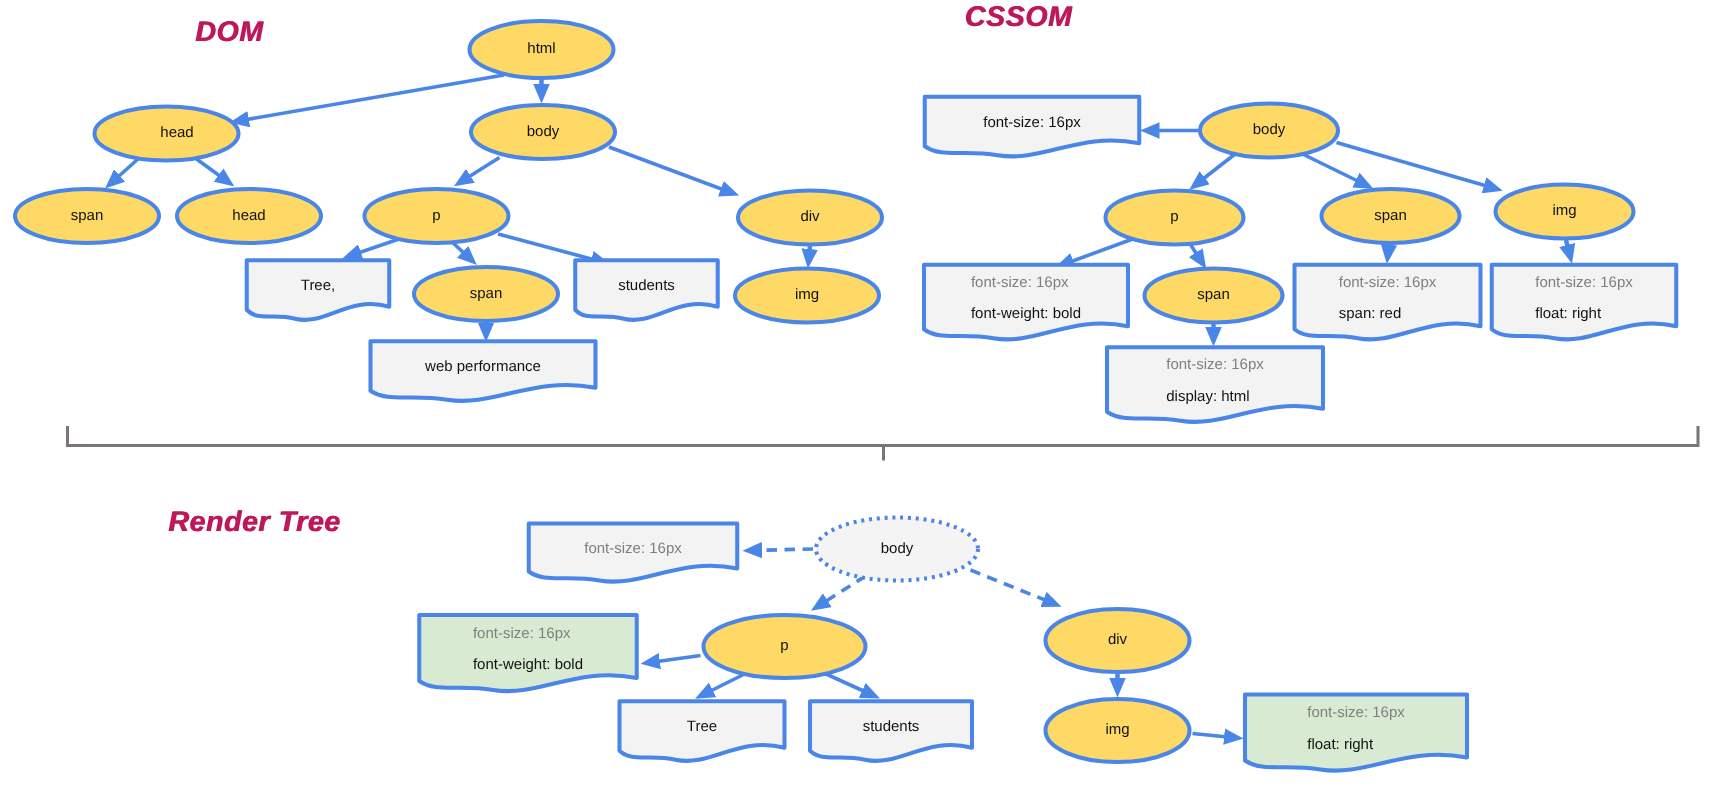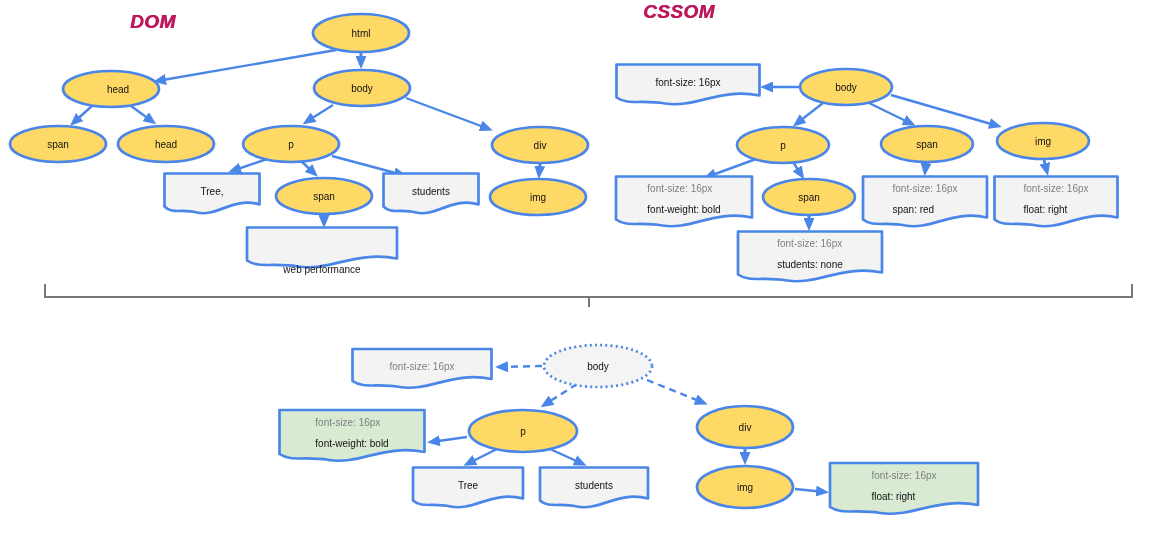--- a/index.html
+++ b/index.html
@@ -102,21 +102,21 @@
       <div class="node-text" style="left: 291px; top: 144px;">p</div>
       <div class="node-text" style="left: 540px; top: 145px;">div</div>
       <div class="node-text" style="left: 324px; top: 196px;">span</div>
       <div class="node-text" style="left: 538px; top: 197px;">img</div>
       <div class="node-text" style="left: 212px; top: 191px;">
         <span class="line">Tree,</span>
       </div>
       <div class="node-text" style="left: 431px; top: 191px;">
         <span class="line">students</span>
       </div>
-      <div class="node-text" style="left: 322px; top: 245px; margin-top: 24px;">
+      <div class="node-text" style="left: 322px; top: 245px;">
         <span class="line">web performance</span>
       </div>
       <div class="tree-title" style="left: 643px; top: 1px;">CSSOM</div>
       <div class="node-text" style="left: 688px; top: 82px;">
         <span class="line">font-size: 16px</span>
       </div>
       <div class="node-text" style="left: 846px; top: 87px;">body</div>
       <div class="node-text" style="left: 783px; top: 145px;">p</div>
       <div class="node-text" style="left: 927px; top: 144px;">span</div>
       <div class="node-text" style="left: 1043px; top: 141px;">img</div>
@@ -128,22 +128,23 @@
       <div class="node-text" style="left: 925px; top: 199px;">
         <span class="line muted">font-size: 16px</span>
         <span class="line">span: red</span>
       </div>
       <div class="node-text" style="left: 1056px; top: 199px;">
         <span class="line muted">font-size: 16px</span>
         <span class="line">float: right</span>
       </div>
       <div class="node-text" style="left: 810px; top: 254px;">
         <span class="line muted">font-size: 16px</span>
-        <span class="line">students: none</span>
+        <span class="line">display: html</span>
       </div>
+      <div class="tree-title" style="left: 112px; top: 338px;">Render Tree</div>
       <div class="node-text" style="left: 422px; top: 366px;">
         <span class="line muted">font-size: 16px</span>
       </div>
       <div class="node-text" style="left: 598px; top: 366px;">body</div>
       <div class="node-text" style="left: 523px; top: 431px;">p</div>
       <div class="node-text" style="left: 352px; top: 433px;">
         <span class="line muted">font-size: 16px</span>
         <span class="line">font-weight: bold</span>
       </div>
       <div class="node-text" style="left: 468px; top: 485px;">

